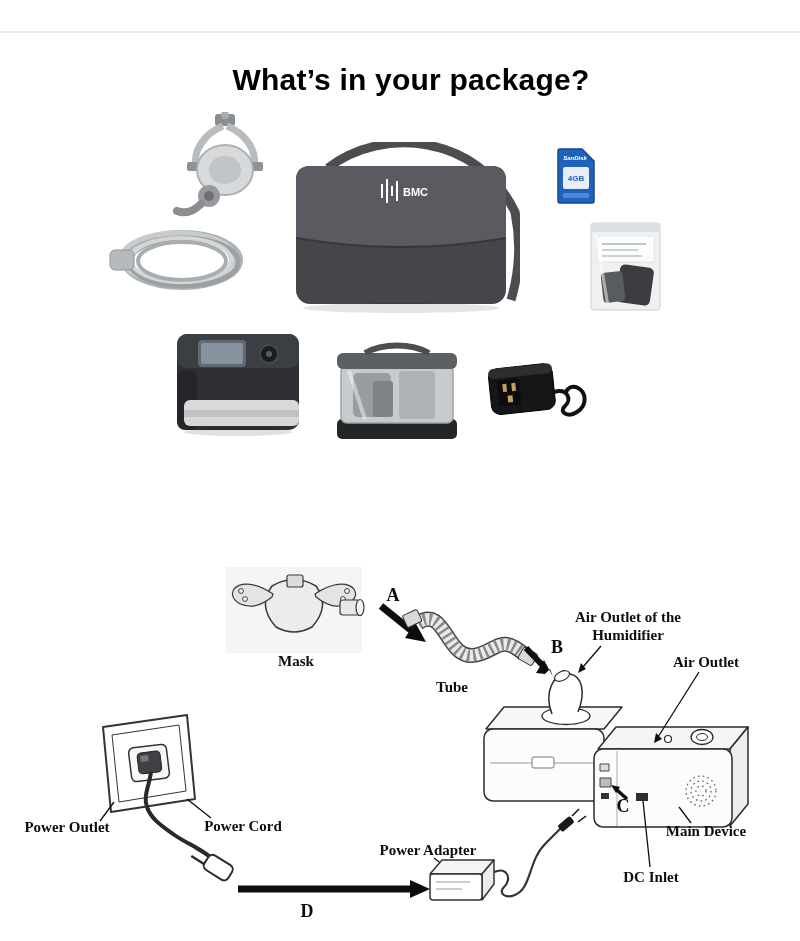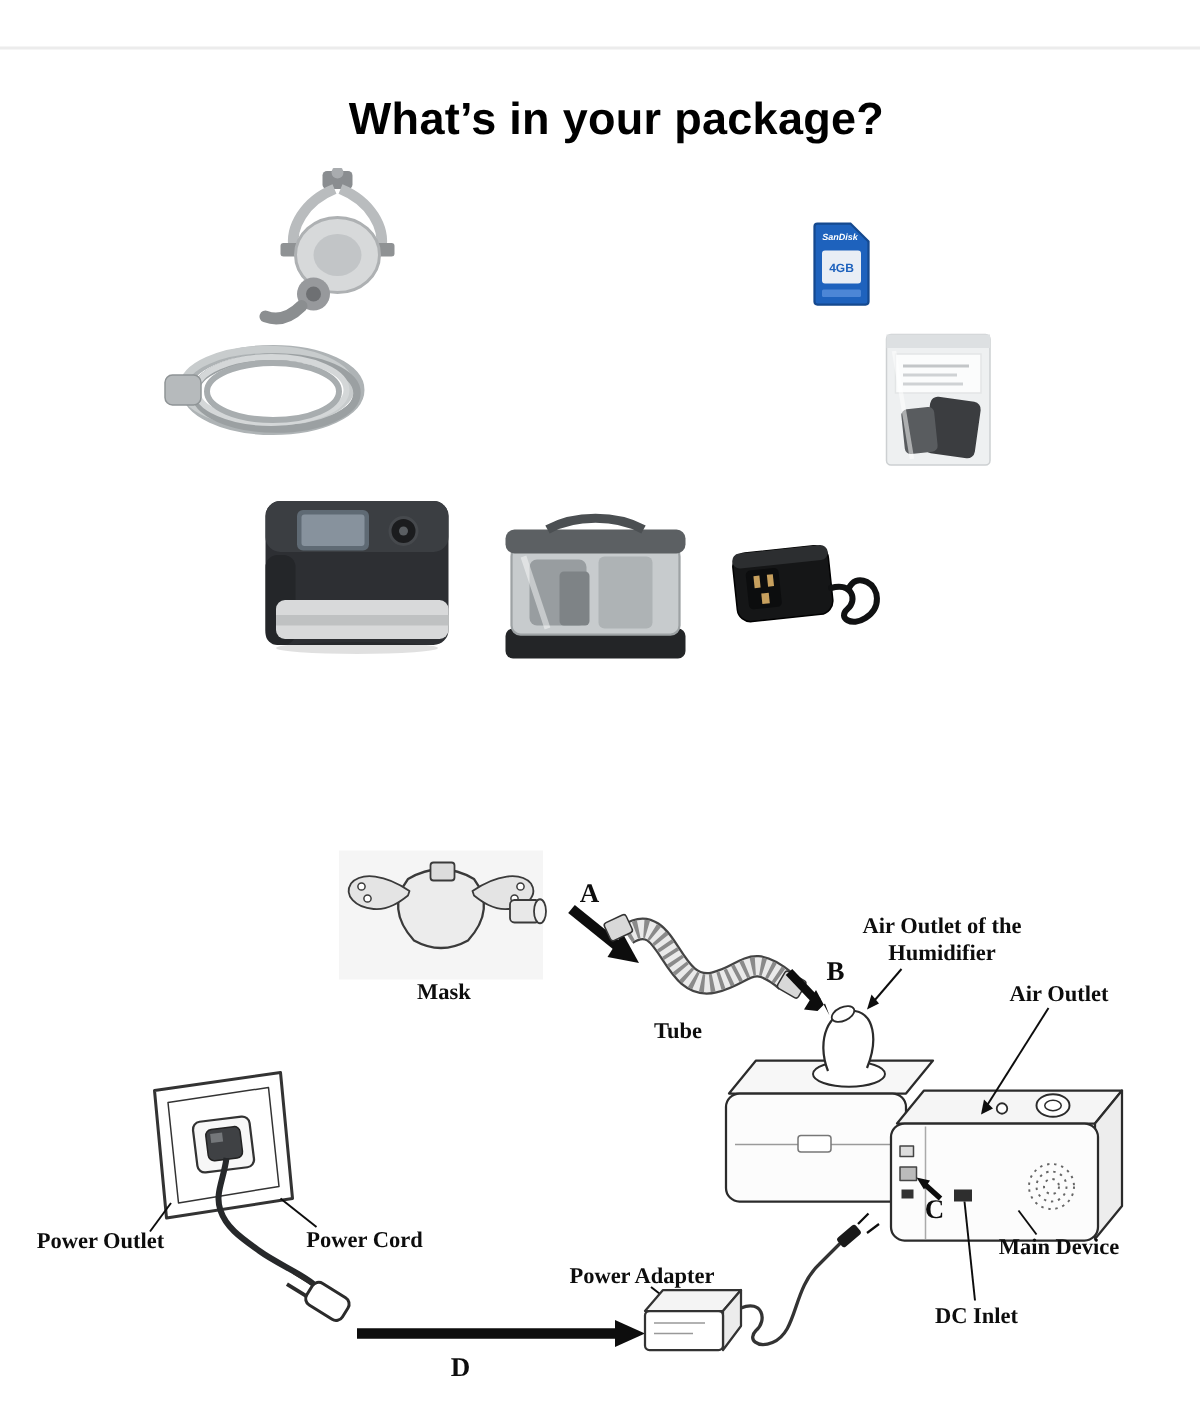--- a/index.html
+++ b/index.html
@@ -55,22 +55,38 @@
         <ellipse cx="78" cy="38" rx="58" ry="27" fill="none" stroke="#aeb3b5" stroke-width="6"></ellipse>
         <ellipse cx="74" cy="36" rx="56" ry="25" fill="none" stroke="#c8cccd" stroke-width="5"></ellipse>
         <ellipse cx="80" cy="40" rx="54" ry="24" fill="none" stroke="#9ba0a2" stroke-width="5"></ellipse>
         <ellipse cx="77" cy="38" rx="50" ry="22" fill="none" stroke="#d4d7d8" stroke-width="4"></ellipse>
         <ellipse cx="78" cy="39" rx="44" ry="19" fill="none" stroke="#a8adaf" stroke-width="4"></ellipse>
       </g>
       <rect x="6" y="28" width="24" height="20" rx="5" fill="#b6babc" stroke="#8f9496"></rect>
     </svg>
   </div>
 
-
-  <div class="photo" style="left:537px;top:147px;width:46px;height:58px">
+  <div class="photo" style="left:282px;top:142px;width:238px;height:172px">
+    <svg viewBox="0 0 238 172">
+      <path d="M46,26 C100,-16 196,-8 233,70 C239,100 238,128 229,158" fill="none" stroke="#4b4d4f" stroke-width="9"></path>
+      <rect x="14" y="24" width="210" height="138" rx="14" fill="#44464a"></rect>
+      <path d="M14,38 Q14,24 28,24 L210,24 Q224,24 224,38 L224,96 Q119,114 14,96 Z" fill="#595b60"></path>
+      <path d="M14,96 Q119,114 224,96" fill="none" stroke="#36383b" stroke-width="2"></path>
+      <g>
+        <line x1="100" y1="42" x2="100" y2="56" stroke="#fff" stroke-width="2"></line>
+        <line x1="105" y1="37" x2="105" y2="61" stroke="#fff" stroke-width="2"></line>
+        <line x1="110" y1="44" x2="110" y2="54" stroke="#fff" stroke-width="2"></line>
+        <line x1="115" y1="39" x2="115" y2="59" stroke="#fff" stroke-width="2"></line>
+        <text x="121" y="54" fill="#fff" font-size="11" font-weight="bold">BMC</text>
+      </g>
+      <ellipse cx="119" cy="166" rx="98" ry="5" fill="rgba(0,0,0,0.10)"></ellipse>
+    </svg>
+  </div>
+
+  <div class="photo" style="left:552px;top:147px;width:46px;height:58px">
     <svg viewBox="0 0 46 58">
       <path d="M6,4 Q6,2 8,2 L30,2 L42,14 L42,54 Q42,56 40,56 L8,56 Q6,56 6,54 Z" fill="#1e62bd" stroke="#15498f" stroke-width="1.5"></path>
       <text x="23" y="13" text-anchor="middle" font-size="6" font-style="italic" font-weight="bold" fill="#fff">SanDisk</text>
       <rect x="11" y="20" width="26" height="22" rx="2" fill="#e9eef5"></rect>
       <text x="24" y="34" text-anchor="middle" font-size="8" font-weight="bold" fill="#1e62bd">4GB</text>
       <rect x="11" y="46" width="26" height="5" rx="1" fill="#4c86d6"></rect>
     </svg>
   </div>
 
   <div class="photo" style="left:588px;top:220px;width:75px;height:93px">

